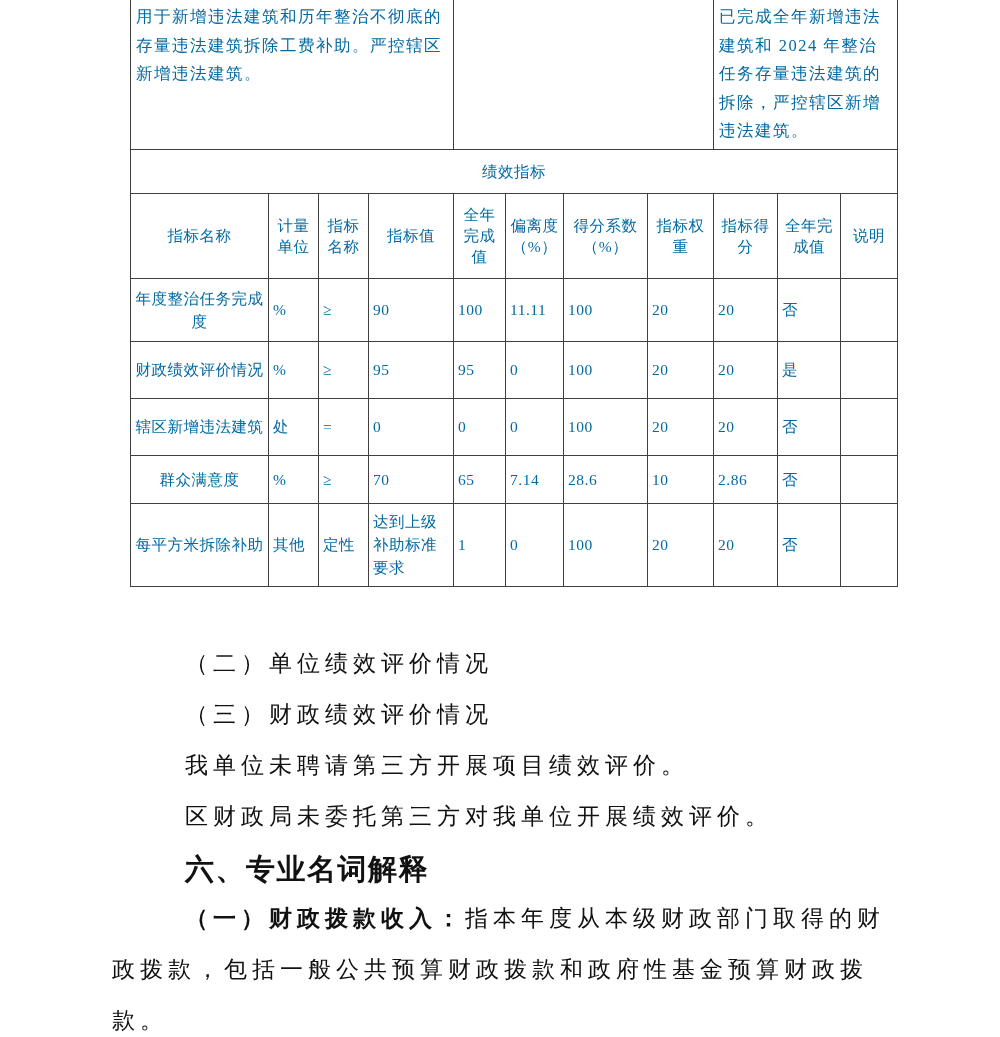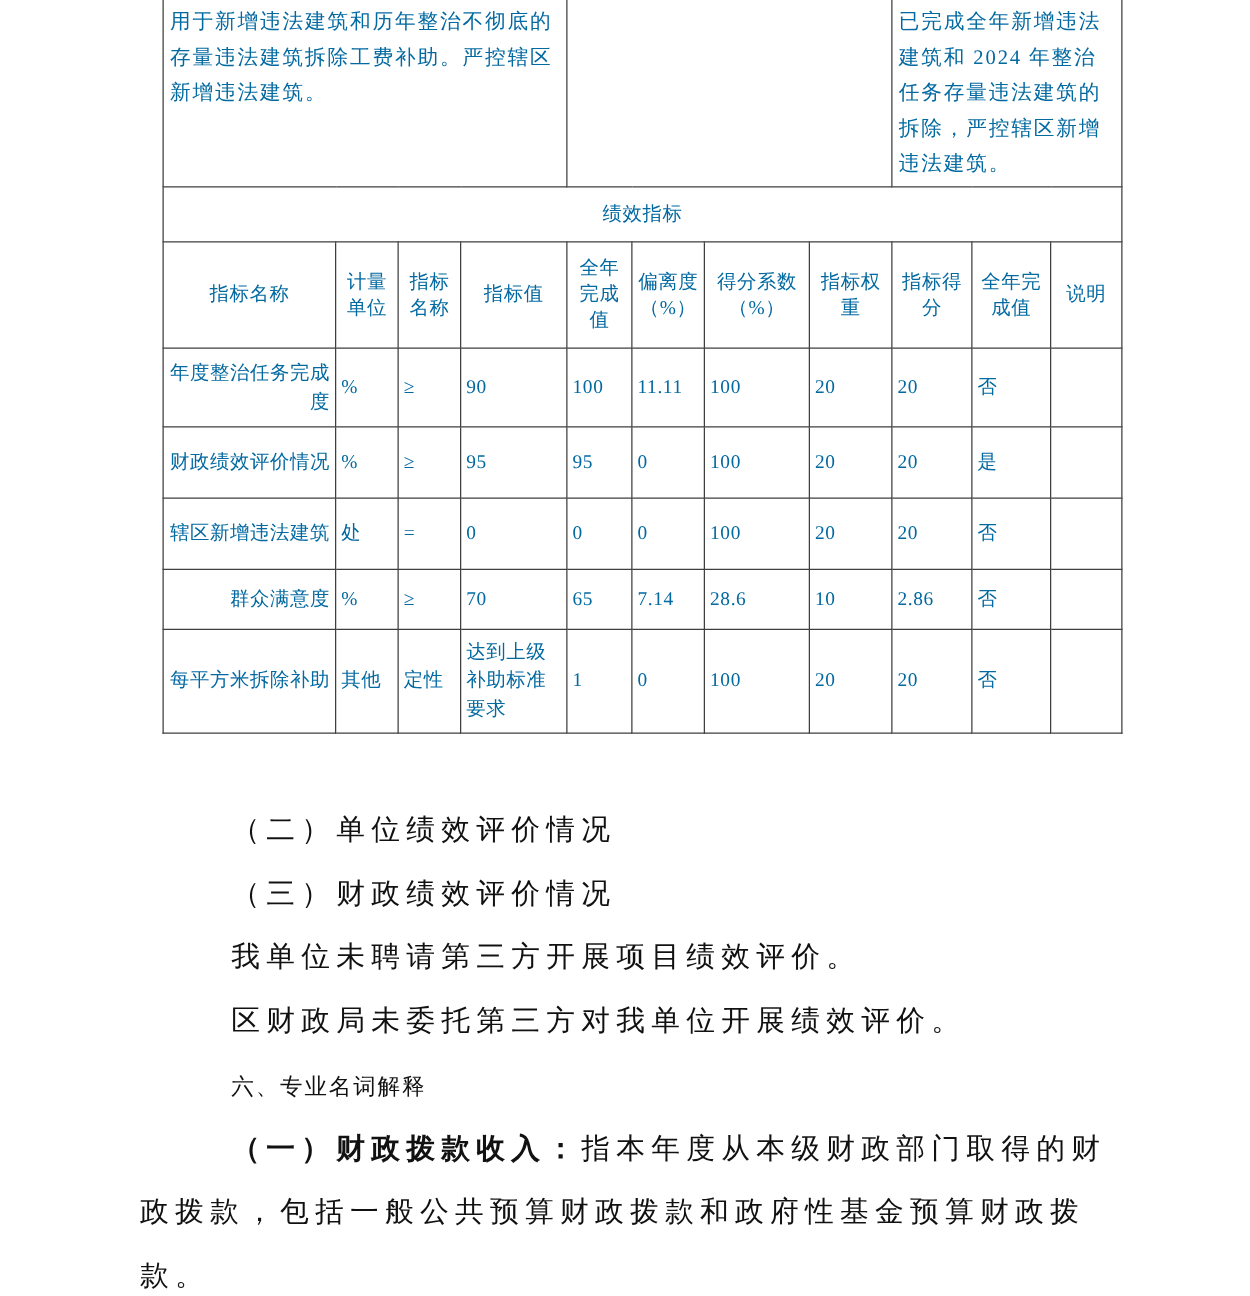--- a/index.html
+++ b/index.html
@@ -24,35 +24,35 @@
   tr.carry td {
     border-top:none; vertical-align:top;
     font-size:16.5px; letter-spacing:1.5px; line-height:28.5px;
     padding:3px 6px 3px 5px;
   }
   tr.sectitle td { text-align:center; }
   tr.hdr td {
     text-align:center; vertical-align:middle;
     line-height:21px; padding:1px 3px; letter-spacing:0.5px;
   }
-  td.name { text-align:right; padding:1px 8px 1px 3px; }
+  td.name { text-align:center; padding:1px 8px 1px 3px; }
   td.txt  { text-align:left; padding-left:3px; }
   td.num  { text-align:left; padding-right:5px; }
   td.core { text-align:left; padding-left:2px; }
   
   .doc {
     margin:53px 0 0 112px; width:782px;
     font-family:"Liberation Serif","DejaVu Serif",serif;
     font-size:23px; color:#111;
   }
   .line { line-height:51px; letter-spacing:5px; white-space:nowrap;font-family:Liberation Mono, monospace; }
   .ind  { padding-left:73px; }
   .h6 {
     font-family:"Liberation Sans","DejaVu Sans",sans-serif;
-    font-weight:normal; font-size:18px; letter-spacing:1.5px;
+    font-weight:bold; font-size:29px; letter-spacing:1.5px;
   }
   .lead { font-weight:bold; }
 </style>
 </head>
 <body>
 
 <div class="page">
 
   <table class="perf">
     <colgroup>

